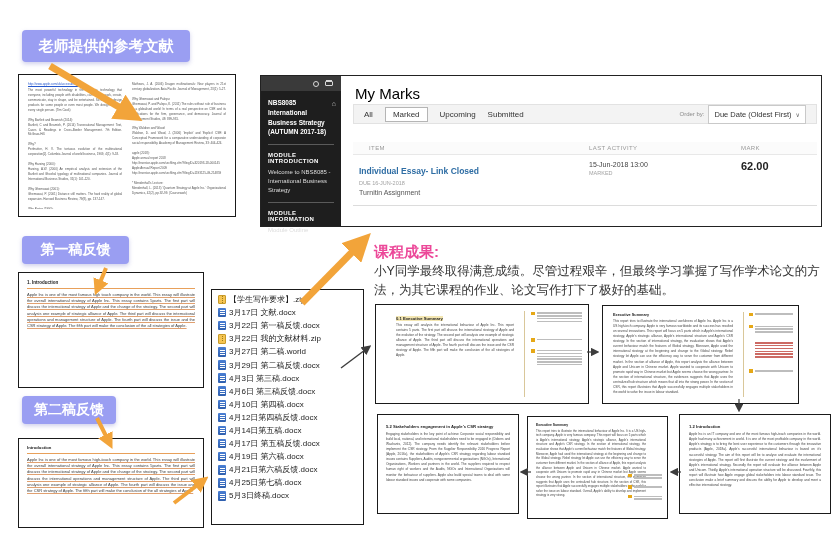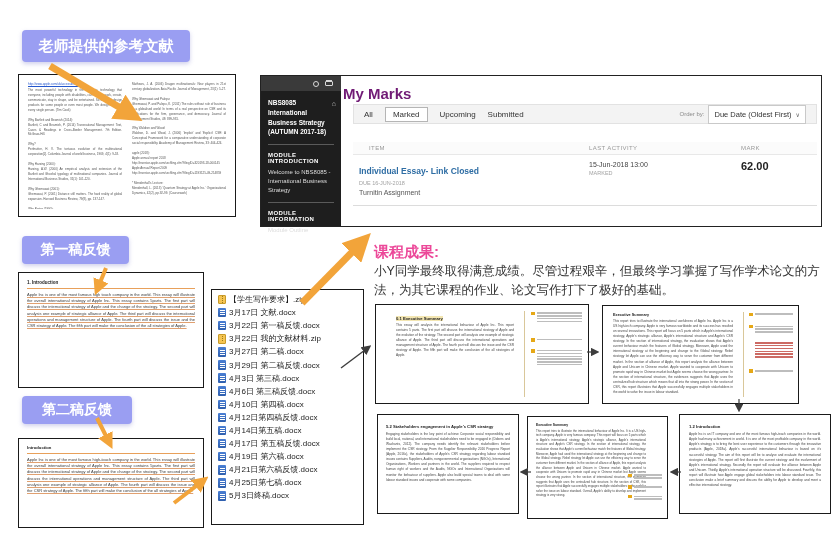--- a/index.html
+++ b/index.html
@@ -7,21 +7,21 @@
   .canvas{position:relative;width:832px;height:542px;background:#fff;overflow:hidden;
           font-family:"Liberation Sans",sans-serif;color:#222;}
   svg.arrows{position:absolute;left:0;top:0;width:832px;height:542px;z-index:40;pointer-events:none;}
 
   
   .chip{position:absolute;z-index:30;background:var(--chip,#9a9ef2);color:#fff;font-weight:bold;
         border-radius:4px;display:flex;align-items:center;justify-content:center;
         box-shadow:0 2px 4px rgba(120,120,200,.35);}
   #chip-refs{left:22px;top:30px;width:168px;height:32px;font-size:15px;}
   #chip-d1{left:22px;top:236px;width:107px;height:28px;font-size:14px;}
-  #chip-d2{left:22px;top:396px;width:110px;height:28px;font-size:14px;}
+  #chip-d2{left:22px;top:396px;width:94px;height:28px;font-size:14px;}
 
   
   .doc{position:absolute;background:#fff;border:1.5px solid #1a1a1a;overflow:hidden;z-index:10;}
   .micro{font-size:4px;line-height:1.55;color:#3c3c3c;text-align:justify;}
   .micro2{font-size:3.2px;line-height:1.6;color:#444;text-align:justify;}
   .micro3{font-size:3px;line-height:1.65;color:#555;text-align:justify;}
   .pre{white-space:pre-line;}
   .mtitle{font-weight:bold;color:#1a1a1a;}
   .tracked{text-decoration:underline;text-decoration-color:#e0a070;text-underline-offset:1px;}
   .ins-rule{height:1px;background:#e8a05a;margin:3px 0;}
@@ -63,21 +63,21 @@
        gap:6px;padding-right:8px;}
   .tb-circle{width:6px;height:6px;border:1px solid #d8d8d8;border-radius:50%;display:inline-block;}
   .tb-folder{width:8px;height:5.5px;border:1px solid #d8d8d8;border-radius:1px;display:inline-block;position:relative;}
   .tb-folder::before{content:"";position:absolute;left:0;top:-2px;width:4px;height:1.5px;border:1px solid #d8d8d8;border-bottom:none;}
   .lms-course{padding:7px 7px 0;font-size:6.5px;font-weight:bold;line-height:1.5;position:relative;}
   .home{position:absolute;right:5px;top:8px;color:#bbb;font-size:7px;font-weight:normal;}
   .side-div{border:none;border-top:1px solid #5a5a5a;margin:7px 7px;}
   .side-h{padding:0 7px;font-size:6px;font-weight:bold;letter-spacing:.4px;color:#fff;}
   .side-item{padding:4px 7px 0;font-size:6px;color:#ddd;line-height:1.5;}
   .lms-main{position:relative;flex:1;background:#fff;}
-  .lms-title{position:absolute;left:2px;top:9px;font-size:15px;color:#701a75;font-weight:bold;}
+  .lms-title{position:absolute;left:14px;top:9px;font-size:15px;color:#000000;}
   .tabstrip{position:absolute;left:12px;right:4px;top:28px;height:20px;background:#f3f3f3;
        border:1px solid #e2e2e2;display:flex;align-items:center;gap:12px;padding:0 10px;}
   .tab{font-size:8px;color:#333;}
   .tab.active{background:#fff;border:1px solid #b5b5b5;padding:2px 7px;}
   .orderby{margin-left:auto;display:flex;align-items:center;gap:4px;}
   .ob-label{font-size:6px;color:#8a8a8a;}
   .ob-select{font-size:7.5px;color:#333;background:#fff;border:1px solid #c9c9c9;padding:4px 5px;
        display:flex;align-items:center;gap:4px;}
   .chev{font-size:6px;color:#666;}
   .thead{position:absolute;left:12px;right:4px;top:66px;height:13px;display:grid;
@@ -269,21 +269,21 @@
         <span class="fname">3月22日 第一稿反馈.docx</span>
       </div>
 
       <div class="file-row">
         <span class="ficon zip"></span>
         <span class="fname">3月22日 我的文献材料.zip</span>
       </div>
 
       <div class="file-row">
         <span class="ficon docx"></span>
-        <span class="fname">3月27日 第二稿.docx</span>
+        <span class="fname">3月27日 第二稿.world</span>
       </div>
 
       <div class="file-row">
         <span class="ficon docx"></span>
         <span class="fname">3月29日 第二稿反馈.docx</span>
       </div>
 
       <div class="file-row">
         <span class="ficon docx"></span>
         <span class="fname">4月3日 第三稿.docx</span>

